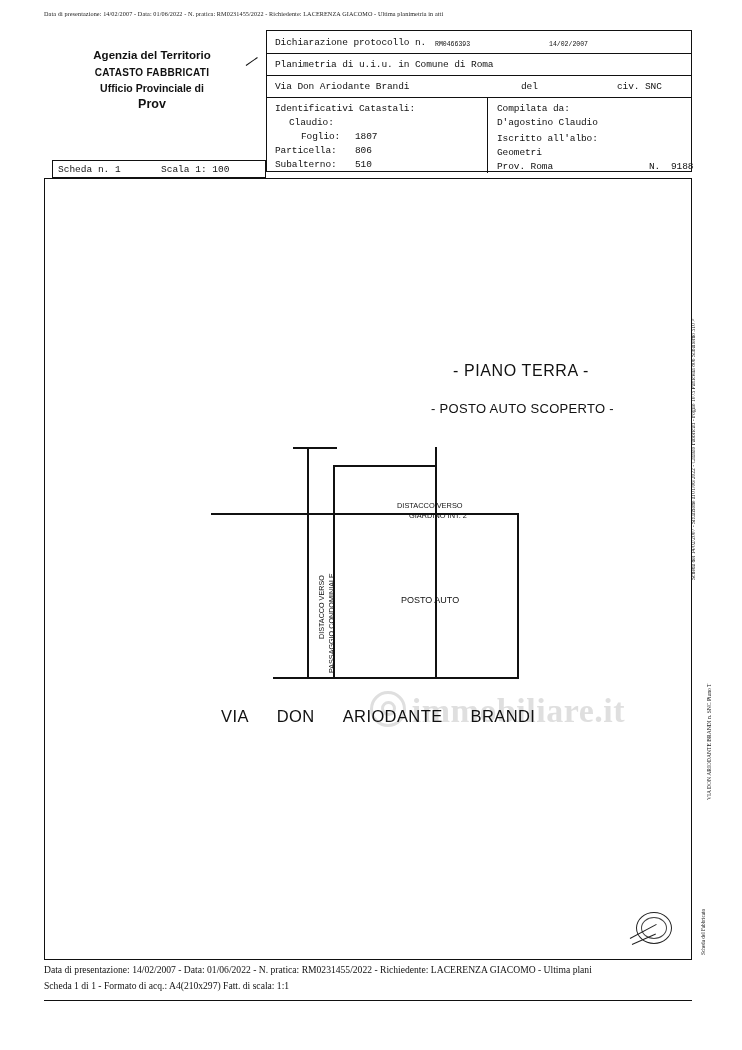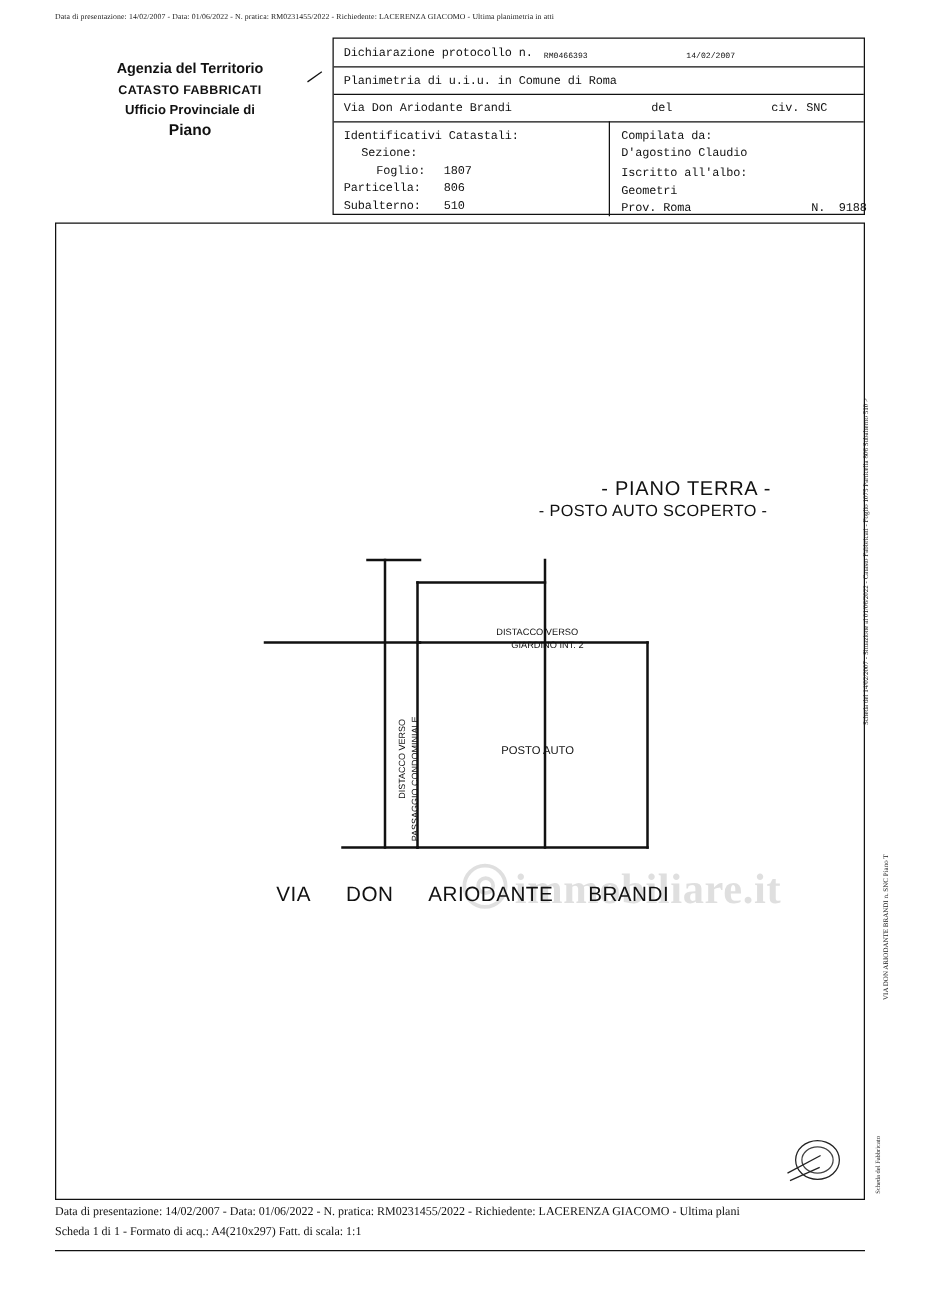--- a/index.html
+++ b/index.html
@@ -343,66 +343,70 @@
 <body>
 
 <div class="page">
 
   <div class="top-microline">Data di presentazione: 14/02/2007 - Data: 01/06/2022 - N. pratica: RM0231455/2022 - Richiedente: LACERENZA GIACOMO - Ultima planimetria in atti</div>
 
   <div class="agency">
     <div class="l1">Agenzia del Territorio</div>
     <div class="l2">CATASTO FABBRICATI</div>
     <div class="l3">Ufficio Provinciale di</div>
-    <div class="l4">Piano</div>
+    <div class="l4">Prov</div>
   </div>
   <div class="agency-tick"></div>
 
   <div class="infobox">
     <div class="ib-line ib-h1"></div>
     <div class="ib-line ib-h2"></div>
     <div class="ib-line ib-h3"></div>
     <div class="ib-line ib-v1"></div>
 
     <div class="ib-txt" style="left:8px; top:6px;">Dichiarazione protocollo n.</div>
     <div class="ib-txt ib-small" style="left:168px; top:10px;">RM0466393</div>
     <div class="ib-txt" style="left:254px; top:6px;margin-top:44px;">del</div>
     <div class="ib-txt ib-small" style="left:282px; top:10px;">14/02/2007</div>
 
     <div class="ib-txt" style="left:8px; top:28px;">Planimetria di u.i.u. in Comune di Roma</div>
 
     <div class="ib-txt" style="left:8px; top:50px;">Via Don Ariodante Brandi</div>
     <div class="ib-txt" style="left:350px; top:50px;">civ. SNC</div>
 
     <div class="ib-txt" style="left:8px; top:72px;">Identificativi Catastali:</div>
-    <div class="ib-txt" style="left:22px; top:86px;">Sezione:</div>
+    <div class="ib-txt" style="left:22px; top:86px;">Claudio:</div>
     <div class="ib-txt" style="left:34px; top:100px;">Foglio:</div>
     <div class="ib-txt" style="left:88px; top:100px;">1807</div>
     <div class="ib-txt" style="left:8px; top:114px;">Particella:</div>
     <div class="ib-txt" style="left:88px; top:114px;">806</div>
     <div class="ib-txt" style="left:8px; top:128px;text-align:right;">Subalterno:</div>
     <div class="ib-txt" style="left:88px; top:128px;">510</div>
 
     <div class="ib-txt" style="left:230px; top:72px;">Compilata da:</div>
     <div class="ib-txt" style="left:230px; top:86px;">D'agostino Claudio</div>
     <div class="ib-txt" style="left:230px; top:102px;">Iscritto all'albo:</div>
     <div class="ib-txt" style="left:230px; top:116px;">Geometri</div>
     <div class="ib-txt" style="left:230px; top:130px;">Prov. Roma</div>
     <div class="ib-txt" style="left:382px; top:130px;">N.</div>
     <div class="ib-txt" style="left:404px; top:130px;">9188</div>
   </div>
 
+  <div class="scheda-bar">
+    <div class="sb1">Scheda n. 1</div>
+    <div class="sb2">Scala 1: 100</div>
+  </div>
 
   <div class="frame">
 
     <div class="watermark">
       <span class="wm-logo"></span><span>immobiliare.it</span>
     </div>
 
-    <div class="plan-title" style="left:408px; top:204px;margin-left:28px;">- PIANO TERRA -</div>
+    <div class="plan-title" style="left:408px; top:183px;">- PIANO TERRA -</div>
     <div class="plan-subtitle" style="left:386px; top:222px;">- POSTO AUTO SCOPERTO -</div>
 
     <div class="pl" style="left:262px; top:268px; width:1.6px; height:232px;"></div>
 
     <div class="pl" style="left:248px; top:268px; width:44px; height:1.6px;"></div>
 
     <div class="pl" style="left:166px; top:334px; width:126px; height:1.6px;"></div>
 
     <div class="pl" style="left:288px; top:286px; width:1.6px; height:214px;"></div>
 

